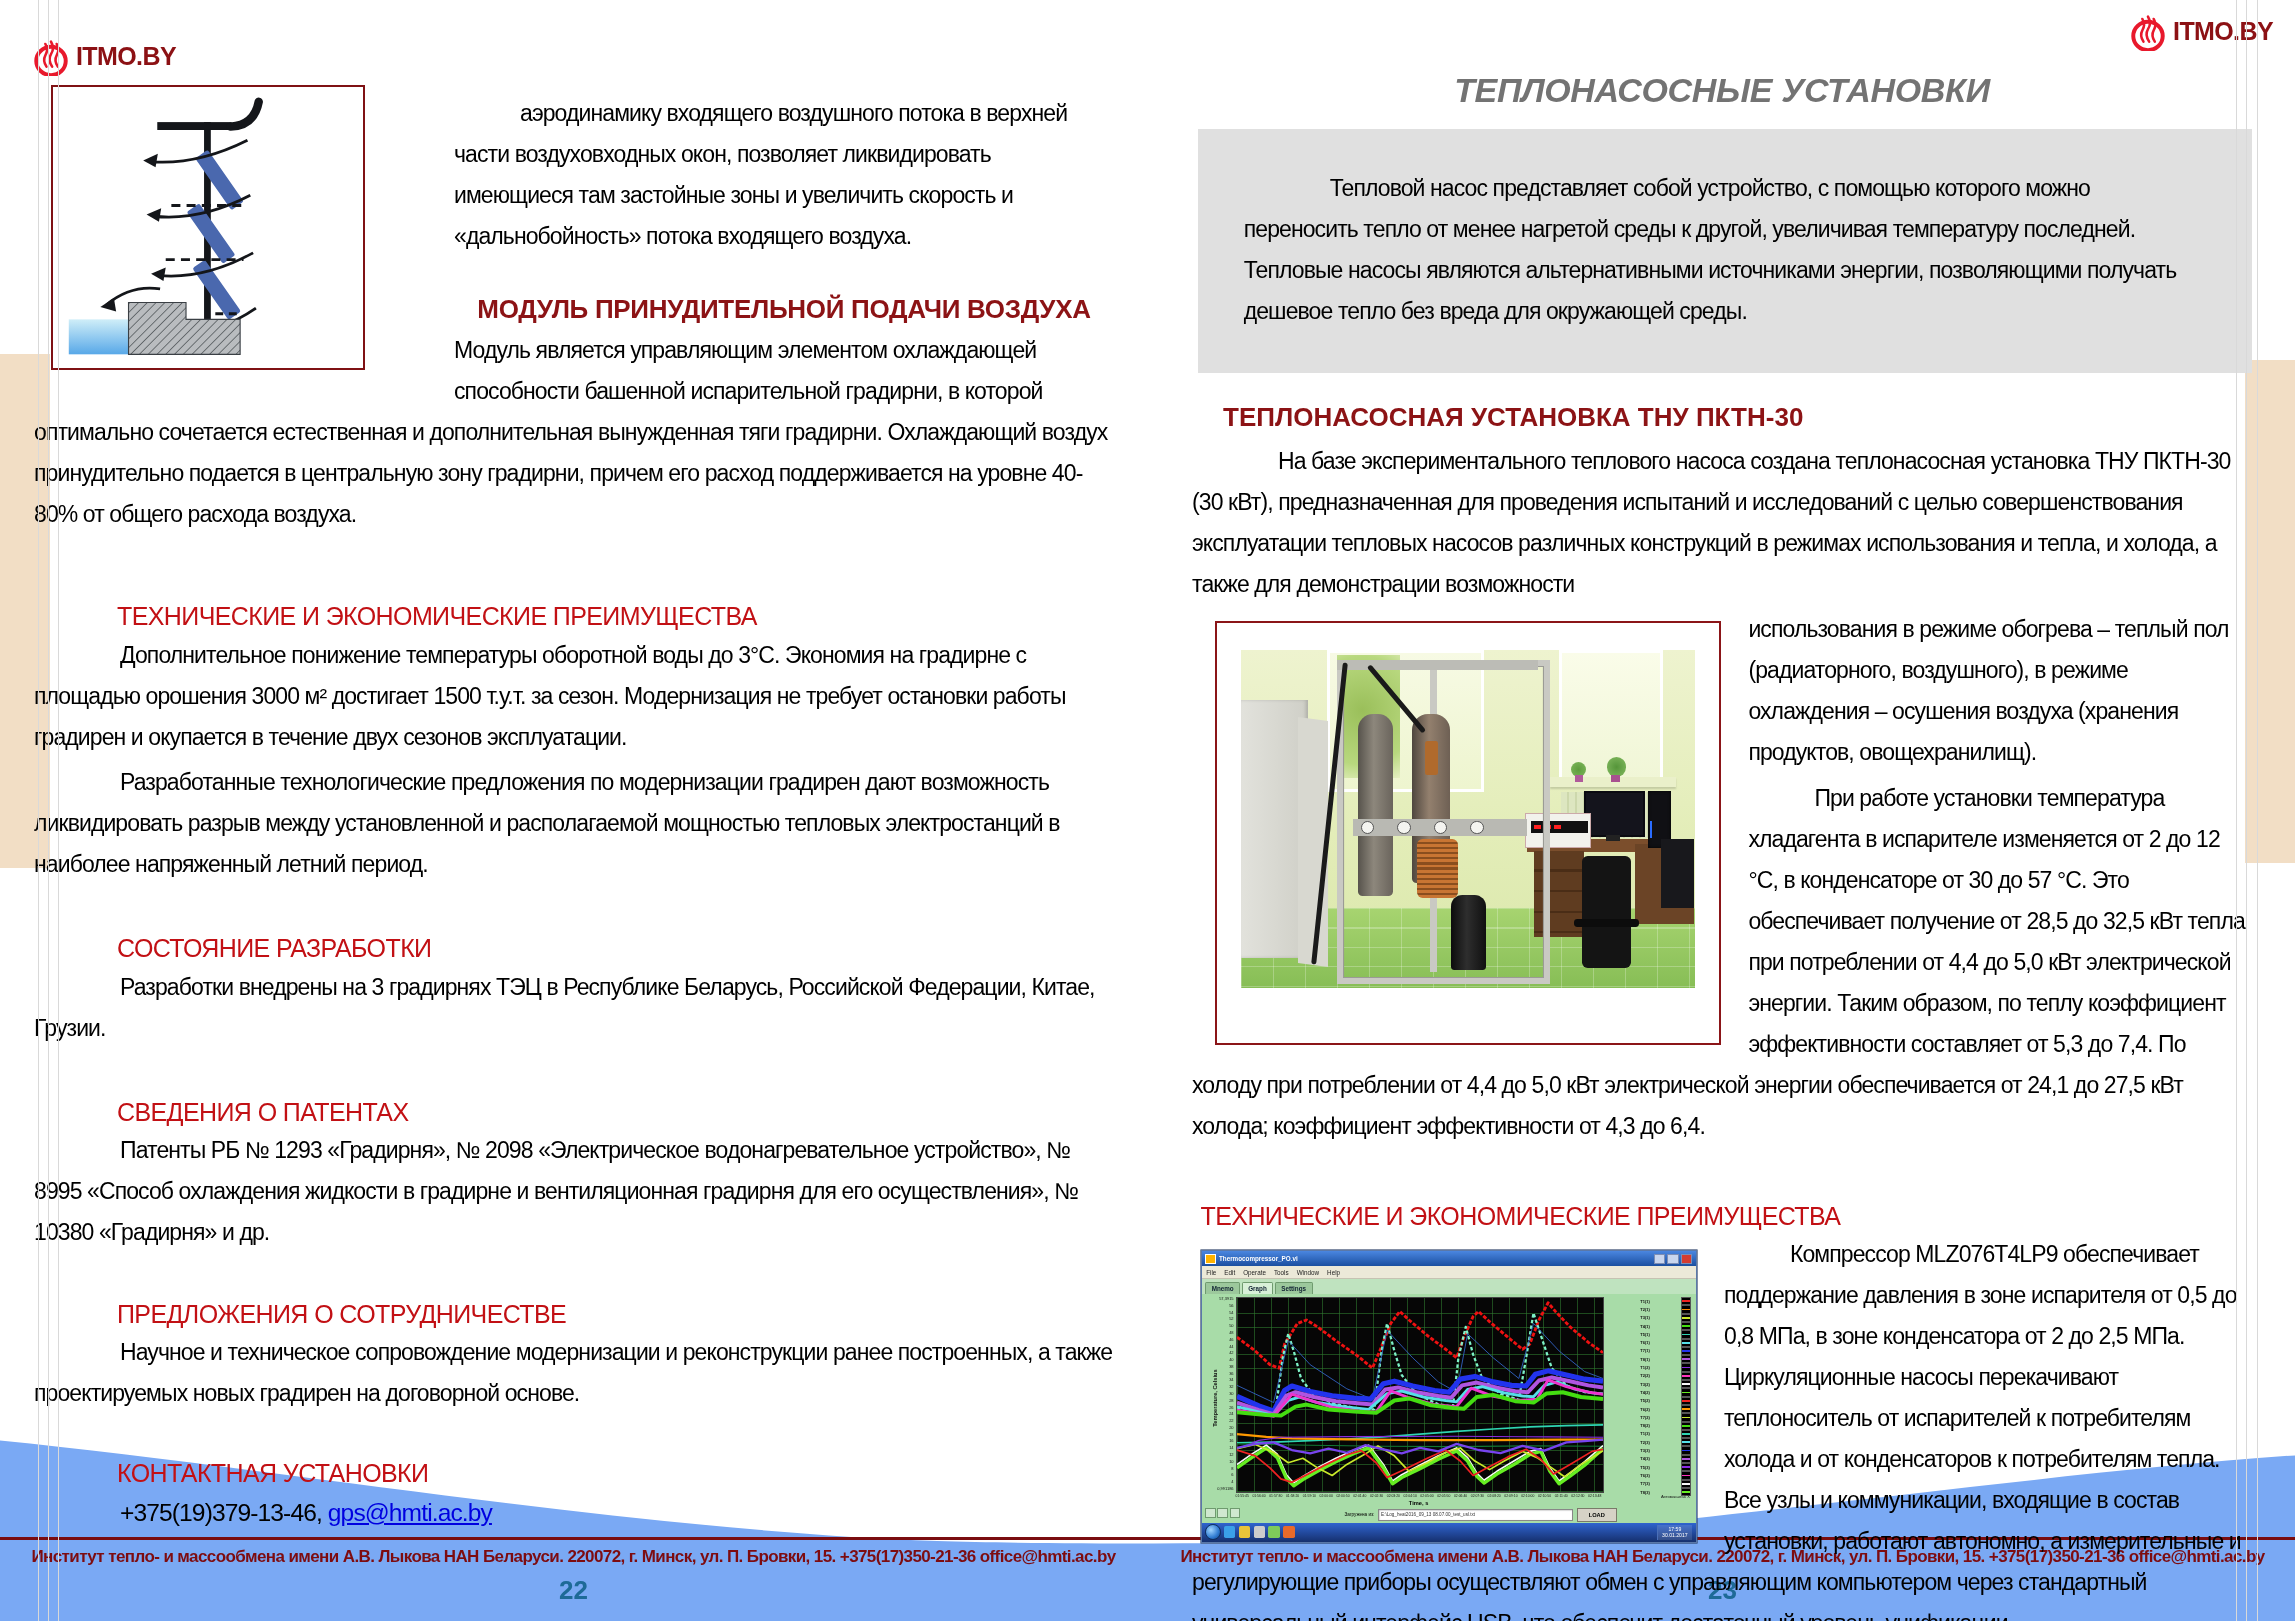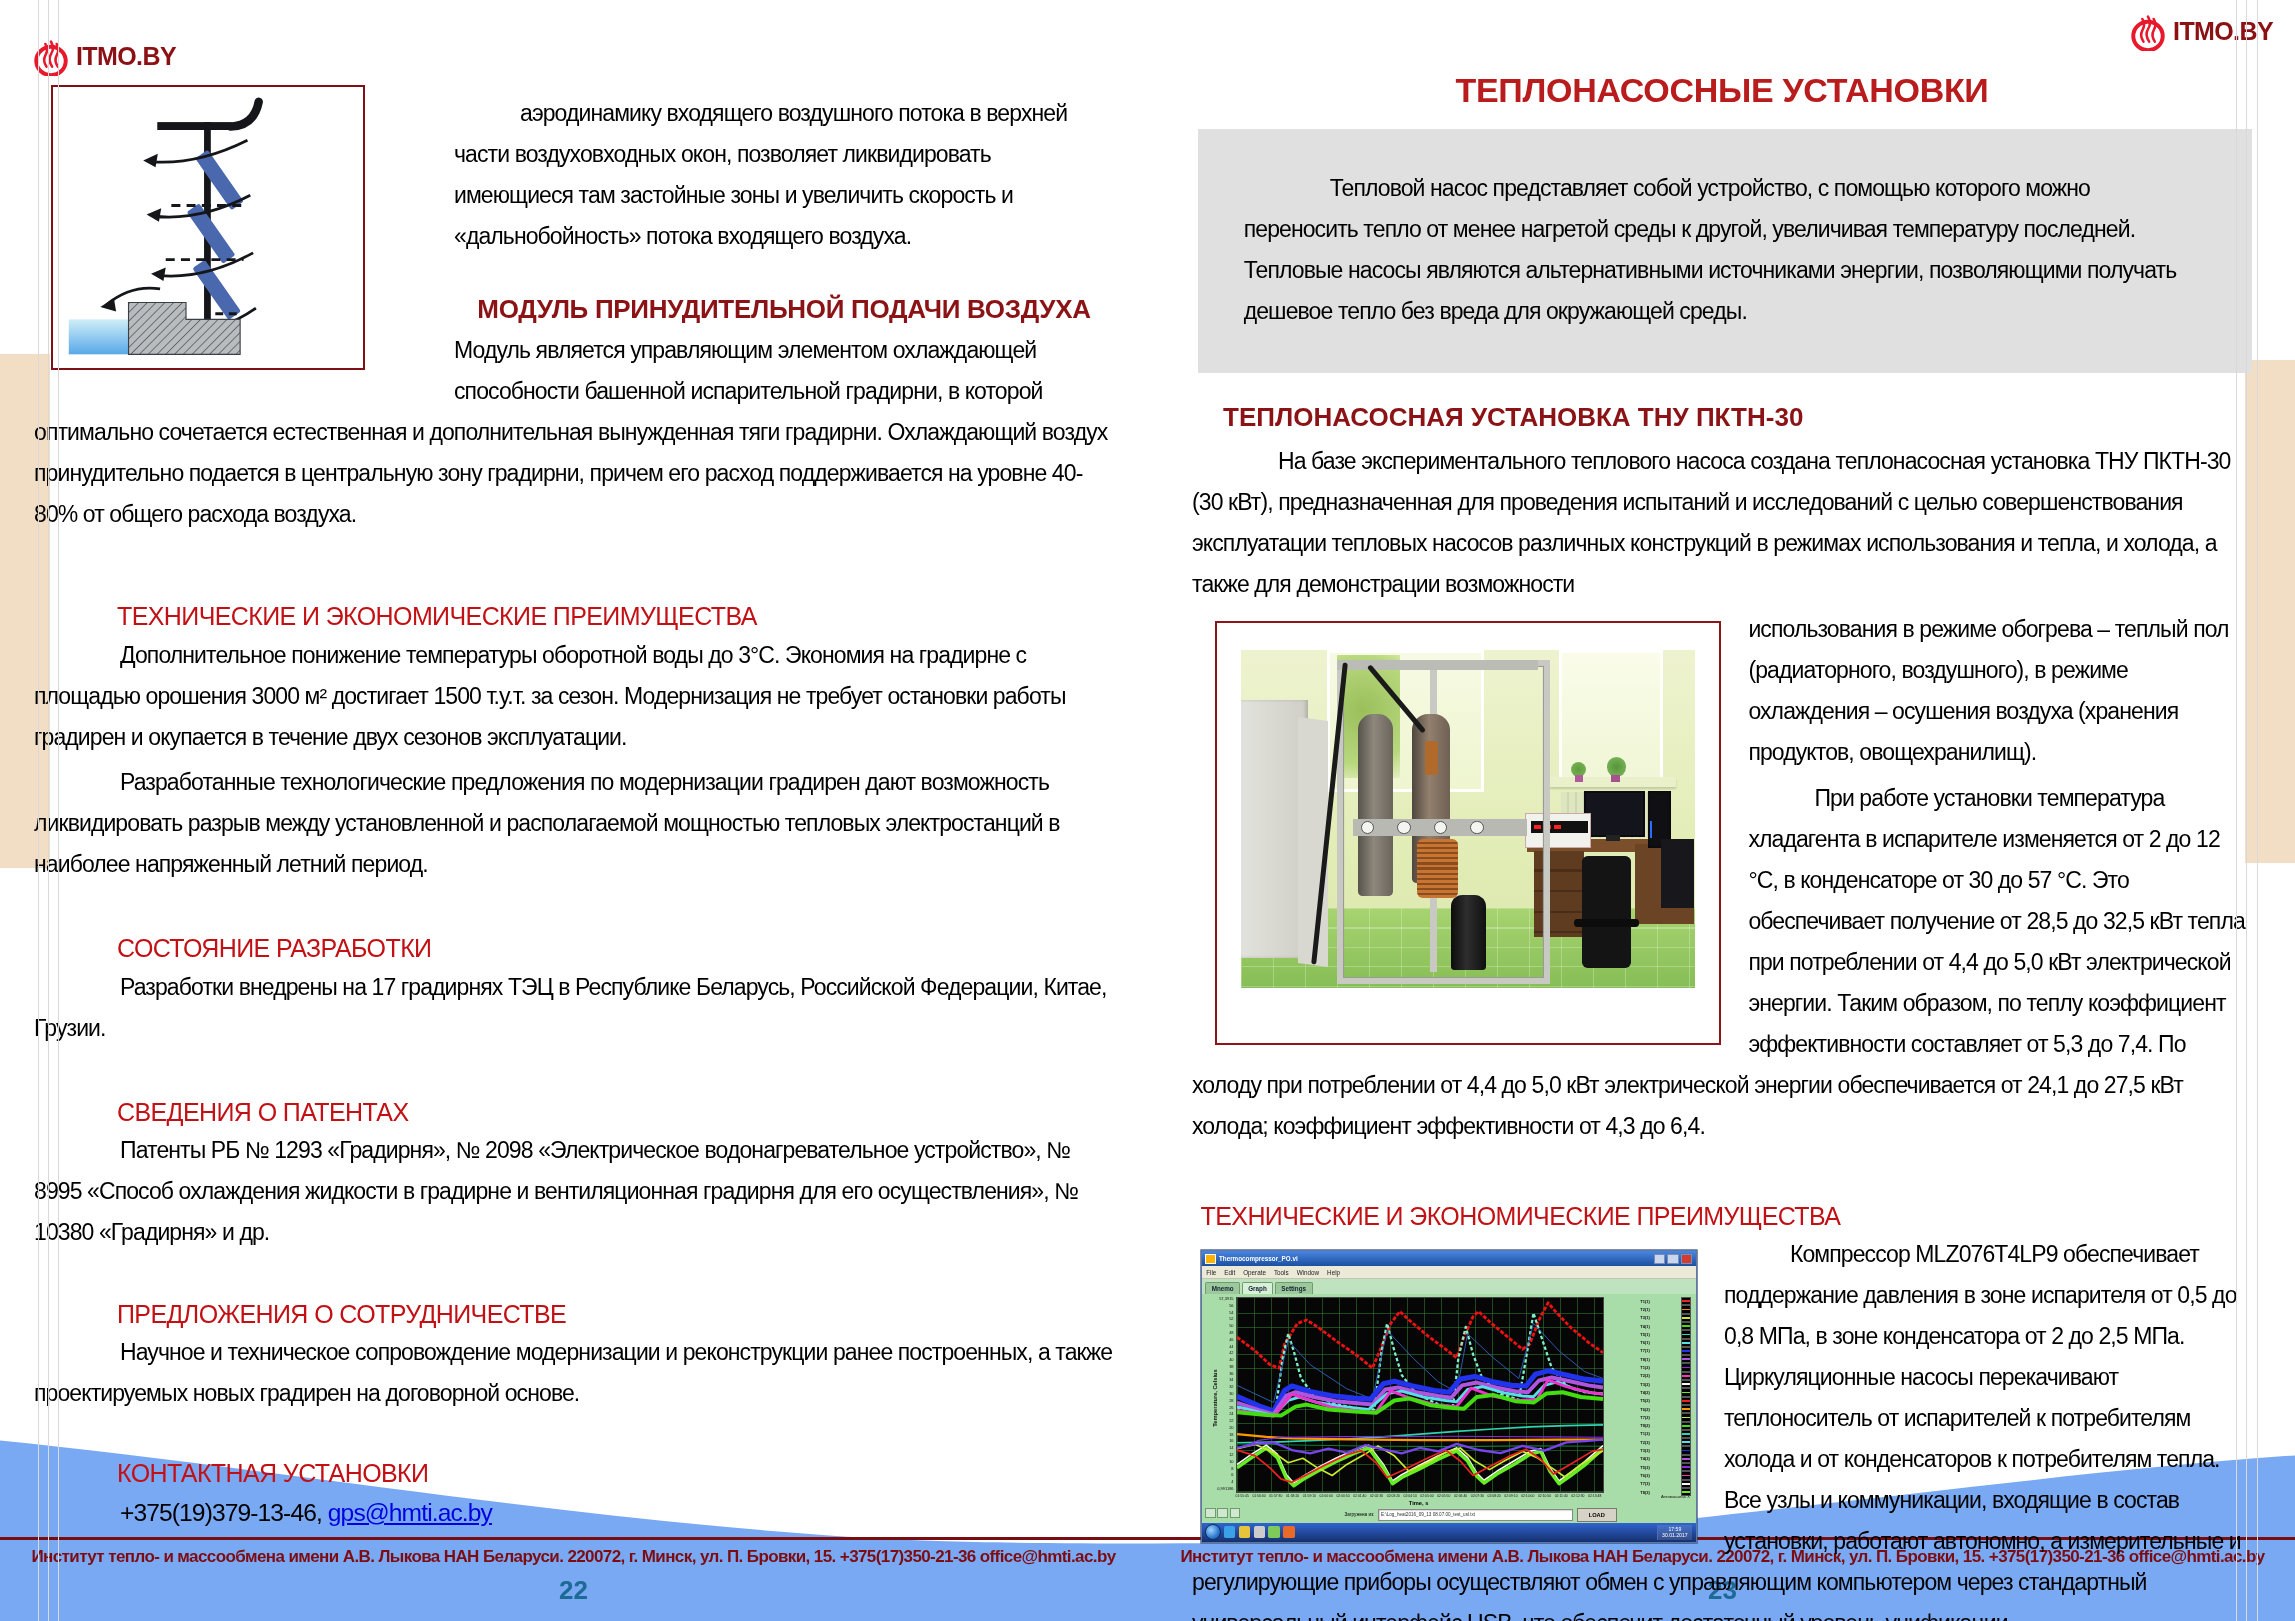--- a/index.html
+++ b/index.html
@@ -23,22 +23,22 @@
   .page-right .content{left:1192px;top:23px;width:1060px;left:43px;}
   
   .logo{display:flex;align-items:center;gap:8px;height:47px;}
   .logo-right{position:absolute;right:23px;top:8px;}
   .flame{width:34px;height:38px;display:inline-block;}
   .logo-text{color:#8c1114;font-size:25px;font-weight:700;letter-spacing:-0.6px;}
   
   .diagram-box{float:left;width:314px;height:285px;border:2.3px solid #7f1114;background:#fff;
                margin:4.6px 89px 25px 17px;box-sizing:border-box;}
   
-  .rp-title{color:#b91c1c;font-size:34px;font-weight:700;letter-spacing:-0.3px;
-            text-align:center;margin:48px 0 19.4px 0;}
+  .rp-title{color:#737373;font-size:34px;font-weight:700;letter-spacing:-0.3px;
+            text-align:center;margin:48px 0 19.4px 0;font-style:italic;}
   .intro-box{background:#e0e0e0;margin-left:5.7px;padding:27.4px 35px 30px 35px;}
   .unit-head{color:#8c1315;font-size:26px;font-weight:700;margin:29px 0 8px 31px;}
   .page-right .h-red{margin-left:8.6px;}
   
   .photo-float{float:left;width:506px;height:424px;border:2.3px solid #8b1518;background:#fff;
                box-sizing:border-box;margin:11.4px 27.4px 10.3px 23px;padding:27.4px 24px 55px 24px;}
   .photo{position:relative;width:100%;height:100%;overflow:hidden;
          background:linear-gradient(180deg,#eef3cf 0%,#e3edb8 55%,#d9e7a9 100%);}
   .photo div{position:absolute;}
   
@@ -168,21 +168,21 @@
     <p class="par" style="text-indent:66px;padding-top:12.6px">аэродинамику входящего воздушного потока в верхней части воздуховходных окон, позволяет ликвидировать имеющиеся там застойные зоны и увеличить скорость и «дальнобойность» потока входящего воздуха.</p>
 
     <h3 class="h-maroon center" style="margin-top:37px">МОДУЛЬ ПРИНУДИТЕЛЬНОЙ ПОДАЧИ ВОЗДУХА</h3>
     <p class="par">Модуль является управляющим элементом охлаждающей способности башенной испарительной градирни, в которой оптимально сочетается естественная и дополнительная вынужденная тяги градирни. Охлаждающий воздух принудительно подается в центральную зону градирни, причем  его расход поддерживается  на уровне 40-80% от общего расхода воздуха.</p>
 
     <h4 class="h-red" style="margin-top:67px">ТЕХНИЧЕСКИЕ И ЭКОНОМИЧЕСКИЕ ПРЕИМУЩЕСТВА</h4>
     <p class="par indent">Дополнительное понижение температуры оборотной воды до 3°С. Экономия на градирне с площадью орошения 3000 м² достигает 1500 т.у.т. за сезон. Модернизация не требует остановки работы градирен и окупается в течение двух сезонов эксплуатации.</p>
     <p class="par indent">Разработанные технологические предложения по модернизации градирен дают возможность ликвидировать разрыв между установленной и располагаемой мощностью тепловых электростанций в наиболее напряженный летний период.</p>
 
     <h4 class="h-red" style="margin-top:49px">СОСТОЯНИЕ РАЗРАБОТКИ</h4>
-    <p class="par indent">Разработки внедрены на 17 градирнях ТЭЦ в Республике Беларусь,  Российской Федерации, Китае,  Грузии.</p>
+    <p class="par indent">Разработки внедрены на 3 градирнях ТЭЦ в Республике Беларусь,  Российской Федерации, Китае,  Грузии.</p>
 
     <h4 class="h-red" style="margin-top:49px">СВЕДЕНИЯ О ПАТЕНТАХ</h4>
     <p class="par indent">Патенты РБ № 1293 «Градирня», № 2098 «Электрическое водонагревательное устройство», № 8995 «Способ охлаждения жидкости в градирне и вентиляционная градирня для его осуществления», № 10380 «Градирня» и др.</p>
 
     <h4 class="h-red" style="margin-top:47px">ПРЕДЛОЖЕНИЯ О СОТРУДНИЧЕСТВЕ</h4>
     <p class="par indent">Научное и техническое сопровождение модернизации и реконструкции ранее построенных, а также проектируемых новых градирен на договорной основе.</p>
 
     <h4 class="h-red" style="margin-top:45px">КОНТАКТНАЯ УСТАНОВКИ</h4>
     <p class="phone-line">
       <span>+375(19)379-13-46,</span>

